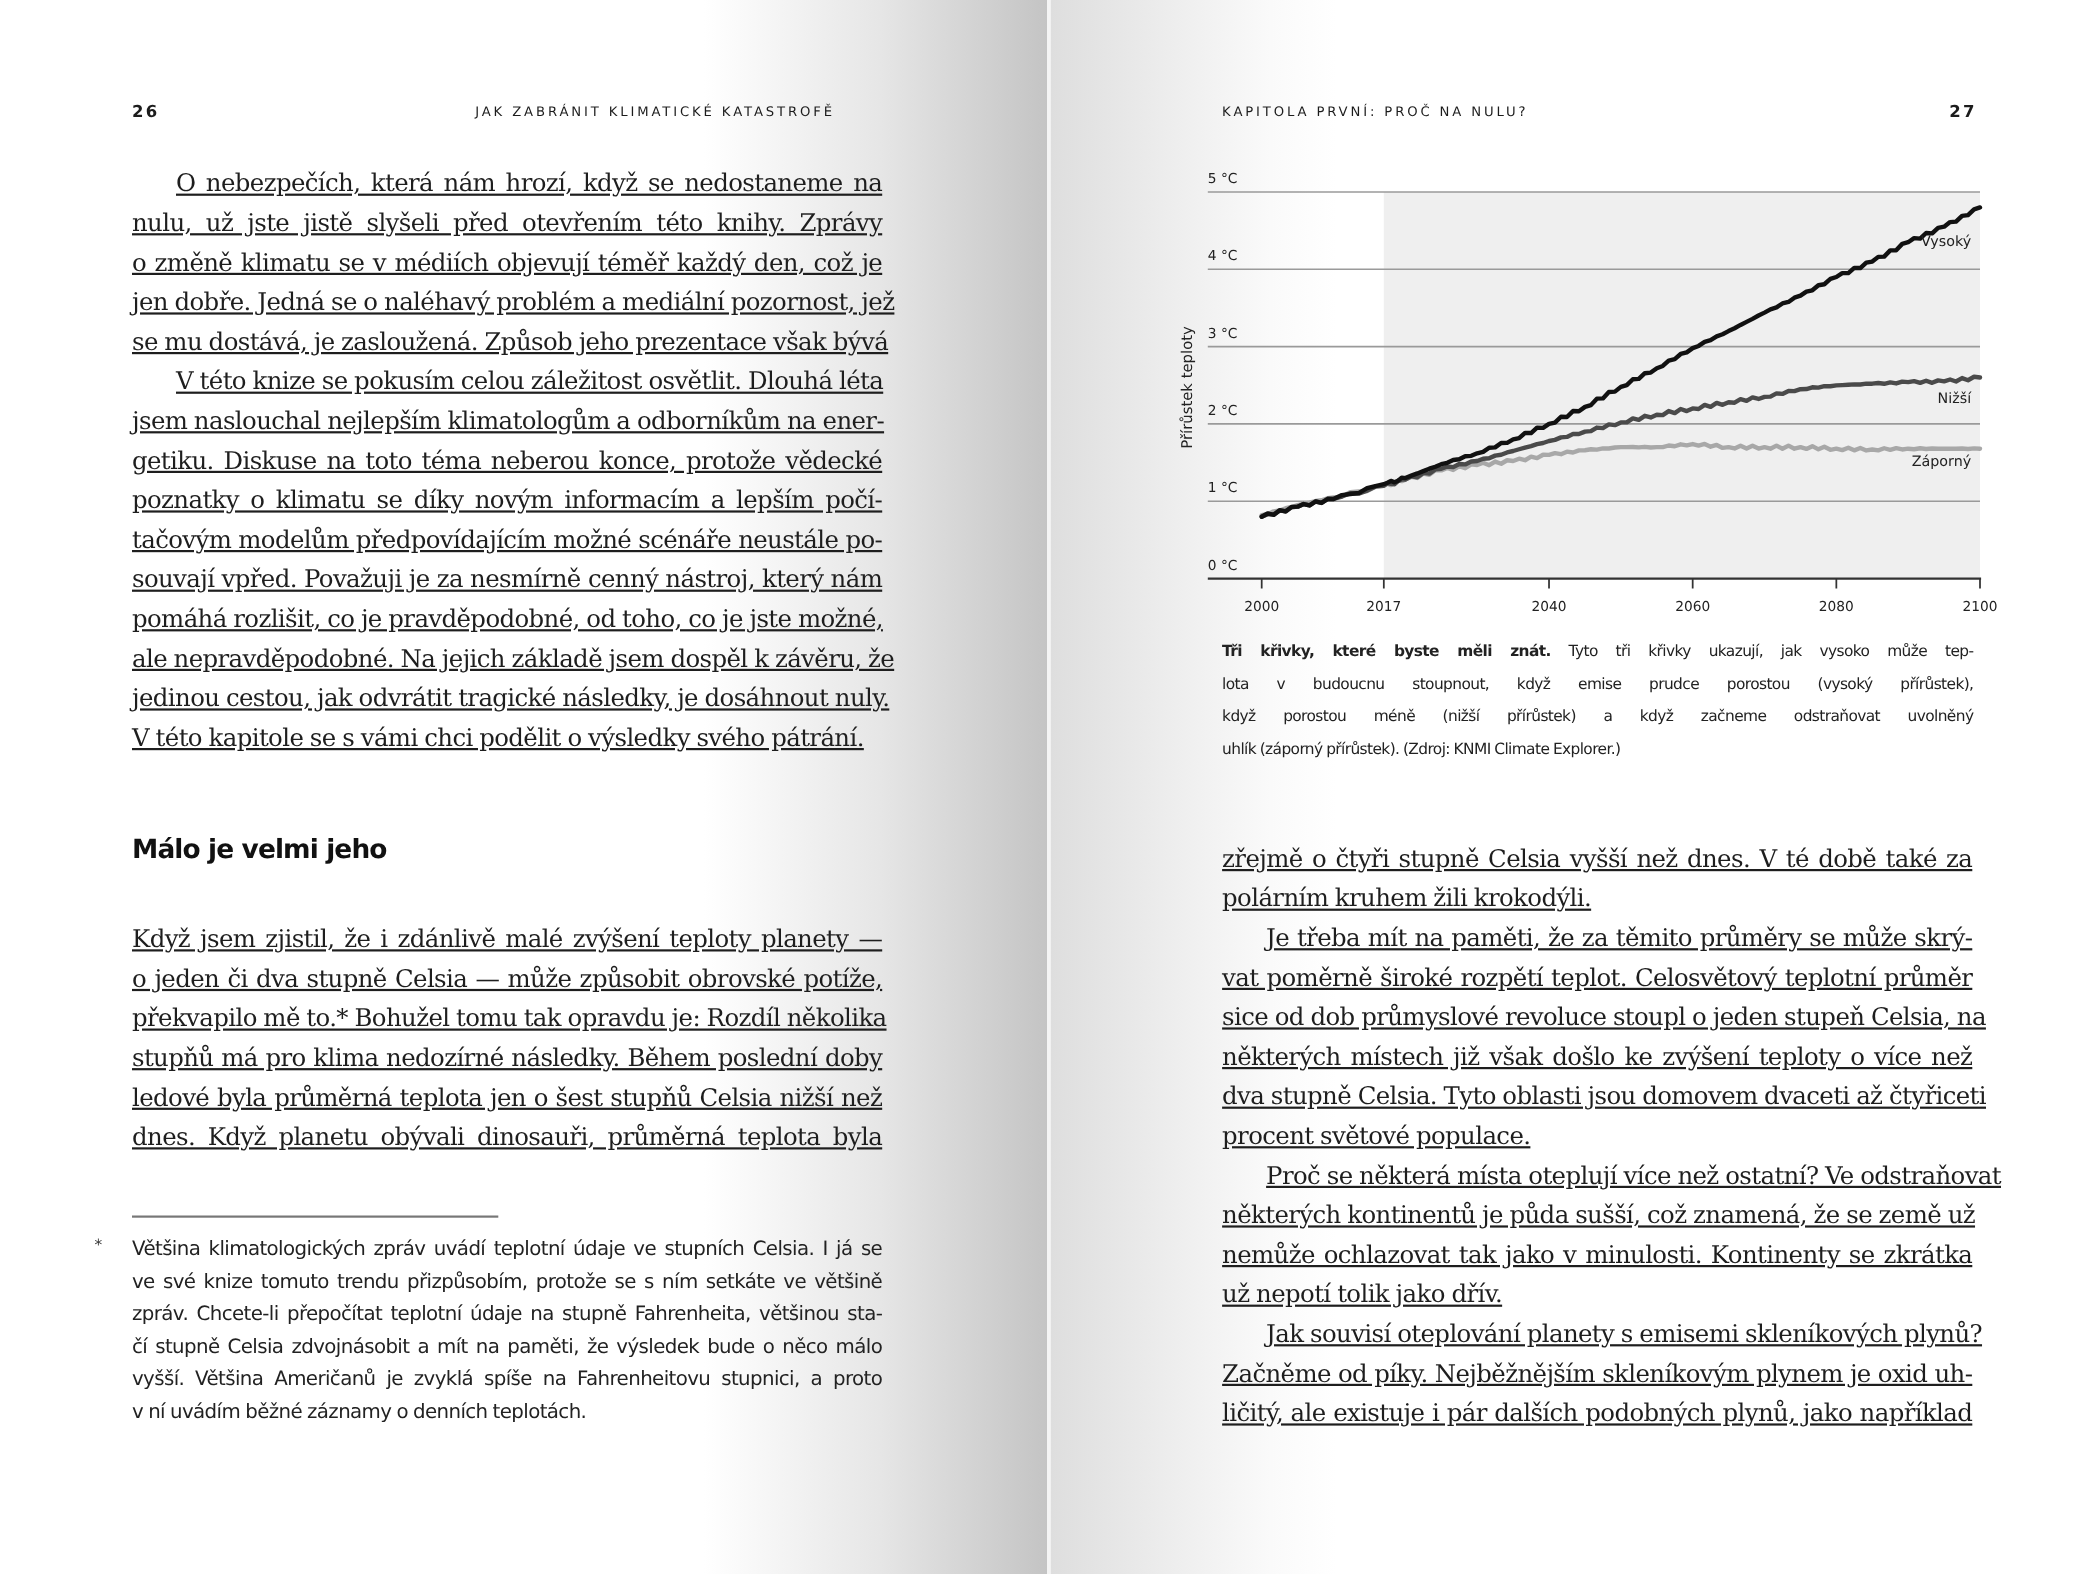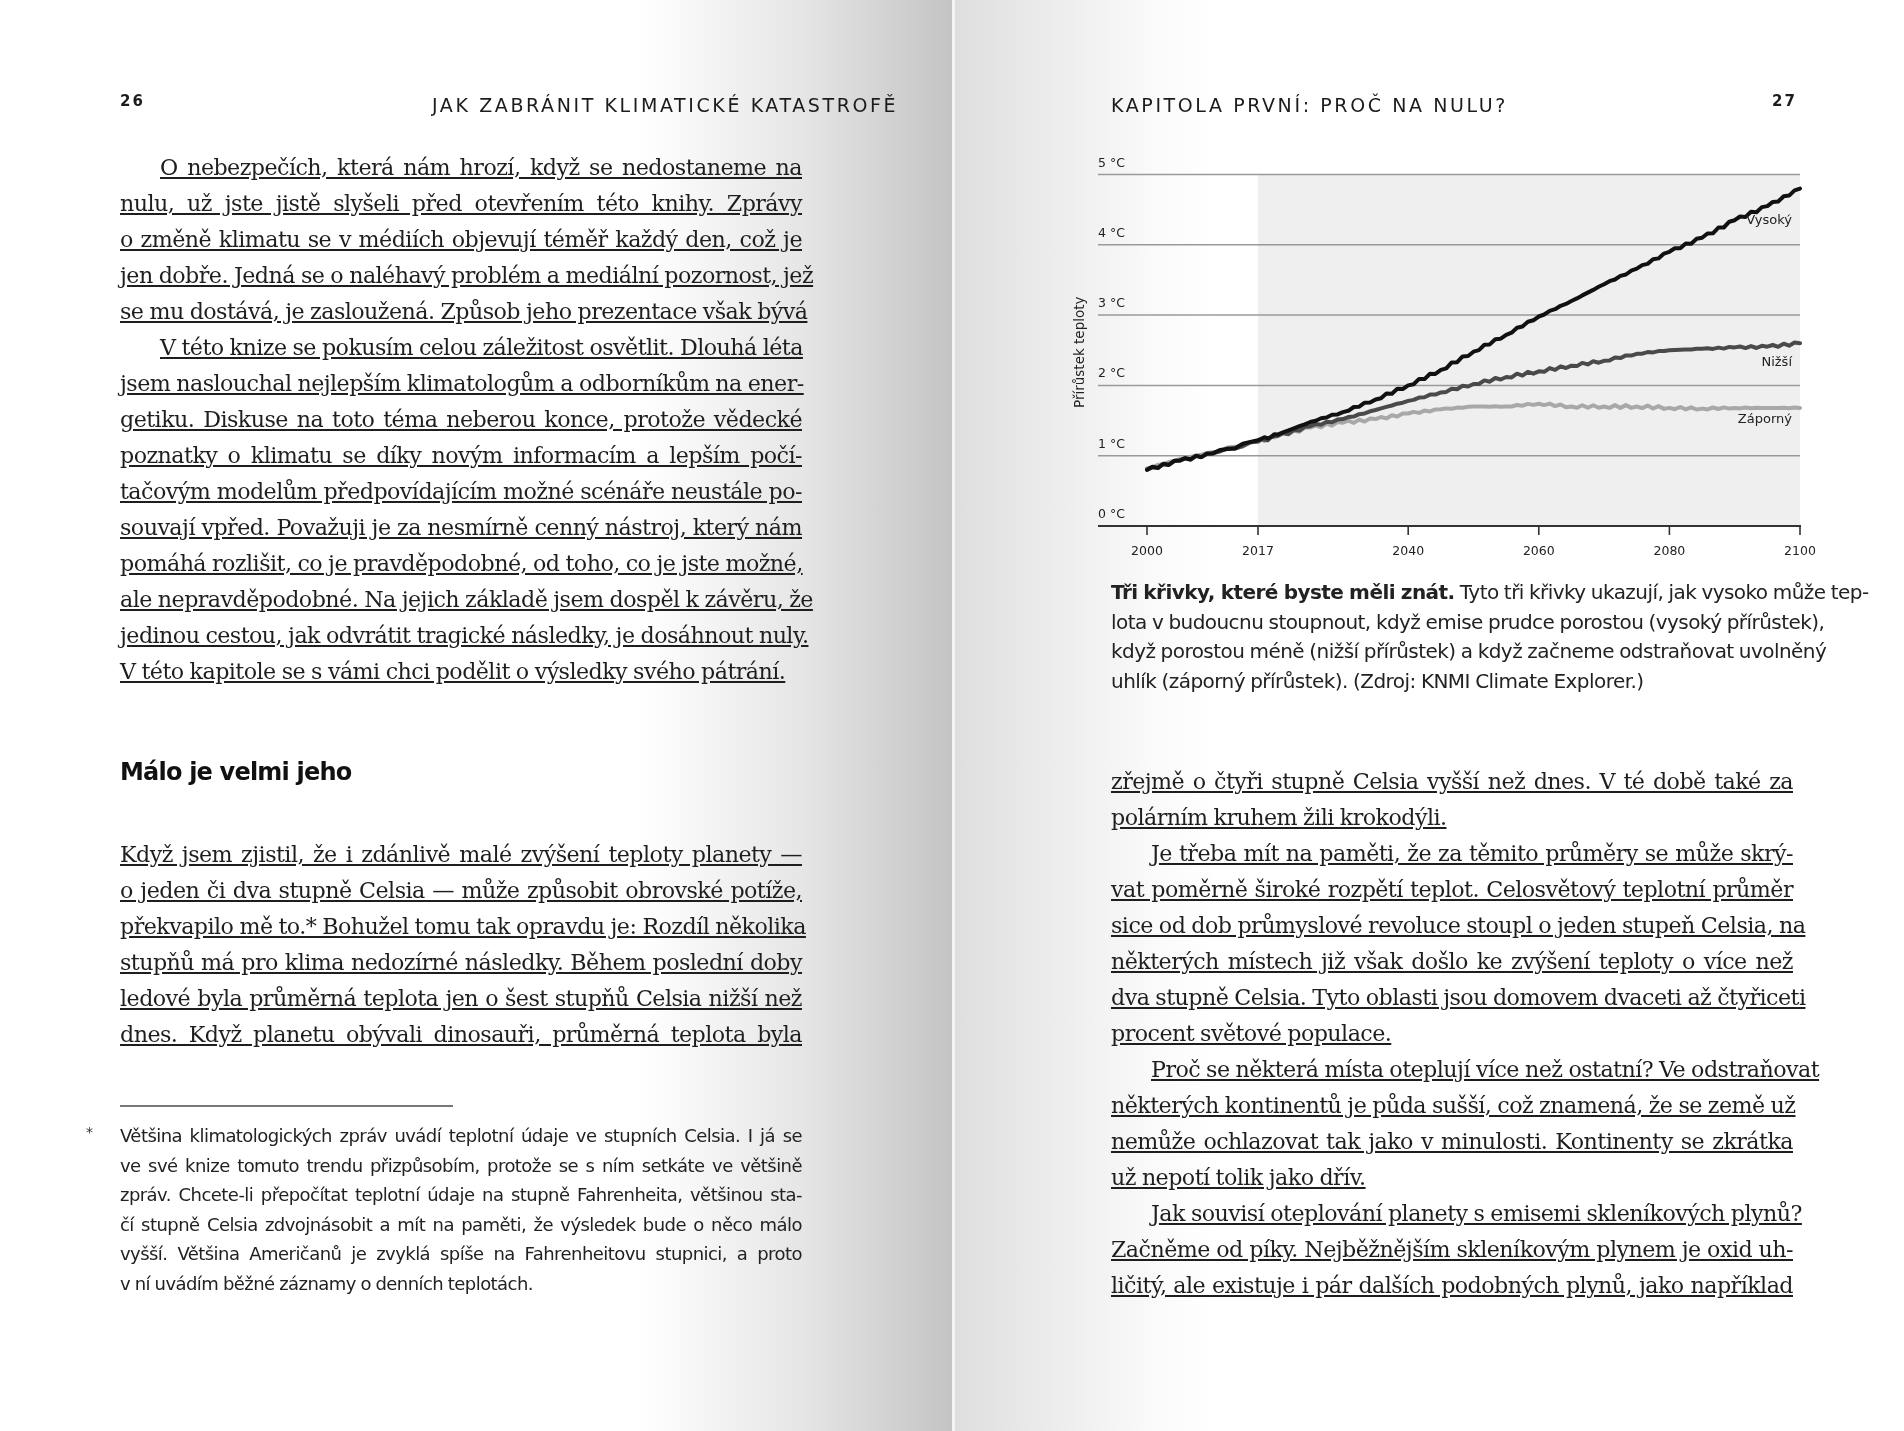--- a/index.html
+++ b/index.html
@@ -4,36 +4,36 @@
 <style>
   html, body { margin:0; padding:0; }
   body { width:1904px; height:1431px; position:relative; overflow:hidden; background:#fff; }
   .page { position:absolute; top:0; height:1431px; }
   .page-left { left:0; width:952px;
     background: linear-gradient(to right, #ffffff 0px, #ffffff 640px, #e6e6e6 800px, #c4c4c4 952px); }
   .page-right { left:955px; width:949px;
     background: linear-gradient(to right, #dedede 0px, #ececec 100px, #fafafa 200px, #ffffff 260px, #ffffff 949px); }
   .gutter { position:absolute; left:952px; top:0; width:3px; height:1431px; background:#f4f4f4; }
 
-  .runhead { position:absolute; top:94px; font-family:"DejaVu Sans", sans-serif; font-size:19px; letter-spacing:2.6px; color:#1c1c1c; }
+  .runhead { position:absolute; top:94px; font-family:"DejaVu Sans", sans-serif; font-size:12px; letter-spacing:2.6px; color:#1c1c1c; }
   .folio { position:absolute; top:92px; font-family:"DejaVu Sans", sans-serif; font-weight:bold; font-size:15px; letter-spacing:2px; color:#1c1c1c; }
 
   .body-text { position:absolute; font-family:"DejaVu Serif", serif; font-size:22.2px; line-height:36px; color:#1e1e1e; letter-spacing:-0.55px; word-spacing:-0.5px;text-decoration:underline; }
   .line { display:block; text-align:justify; text-align-last:justify; white-space:nowrap; overflow:visible; height:36px; }
   .line.last { text-align-last:left; }
   .indent { padding-left:40px; }
 
   .heading { position:absolute; left:120px; top:758px; font-family:"DejaVu Sans", sans-serif; font-weight:bold; font-size:24px; letter-spacing:-0.8px; color:#111; }
 
   .fn-rule { position:absolute; left:120px; top:1105px; width:333px; height:1.5px; background:#777; }
   .footnote { position:absolute; left:120px; top:1121px; width:682px; font-family:"DejaVu Sans", sans-serif; font-size:18px; line-height:29.5px; color:#222; letter-spacing:-0.55px; word-spacing:-0.6px; }
   .footnote .line { height:29.5px; }
   .fn-mark { position:absolute; left:86px; top:1124px; font-family:"DejaVu Sans", sans-serif; font-size:14px; color:#333; }
 
-  .caption { position:absolute; left:1111px; top:578px; width:683px; font-family:"DejaVu Sans", sans-serif; font-size:20px; line-height:29.5px; color:#222; letter-spacing:-0.55px; word-spacing:-0.6px; }
+  .caption { position:absolute; left:1111px; top:578px; width:683px; font-family:"DejaVu Sans", sans-serif; font-size:14px; line-height:29.5px; color:#222; letter-spacing:-0.55px; word-spacing:-0.6px; }
   .caption .line { height:29.5px; }
   .caption b { font-weight:bold; }
 
   #chart { position:absolute; left:1060px; top:145px; width:800px; height:420px; overflow:visible; }
   .tick-label { font-family:"DejaVu Sans", sans-serif; font-size:12.5px; fill:#222; }
   .series-label { font-family:"DejaVu Sans", sans-serif; font-size:13px; fill:#222; }
   .axis-title { font-family:"DejaVu Sans", sans-serif; font-size:13.5px; fill:#222; }
 </style>
 </head>
 <body>

